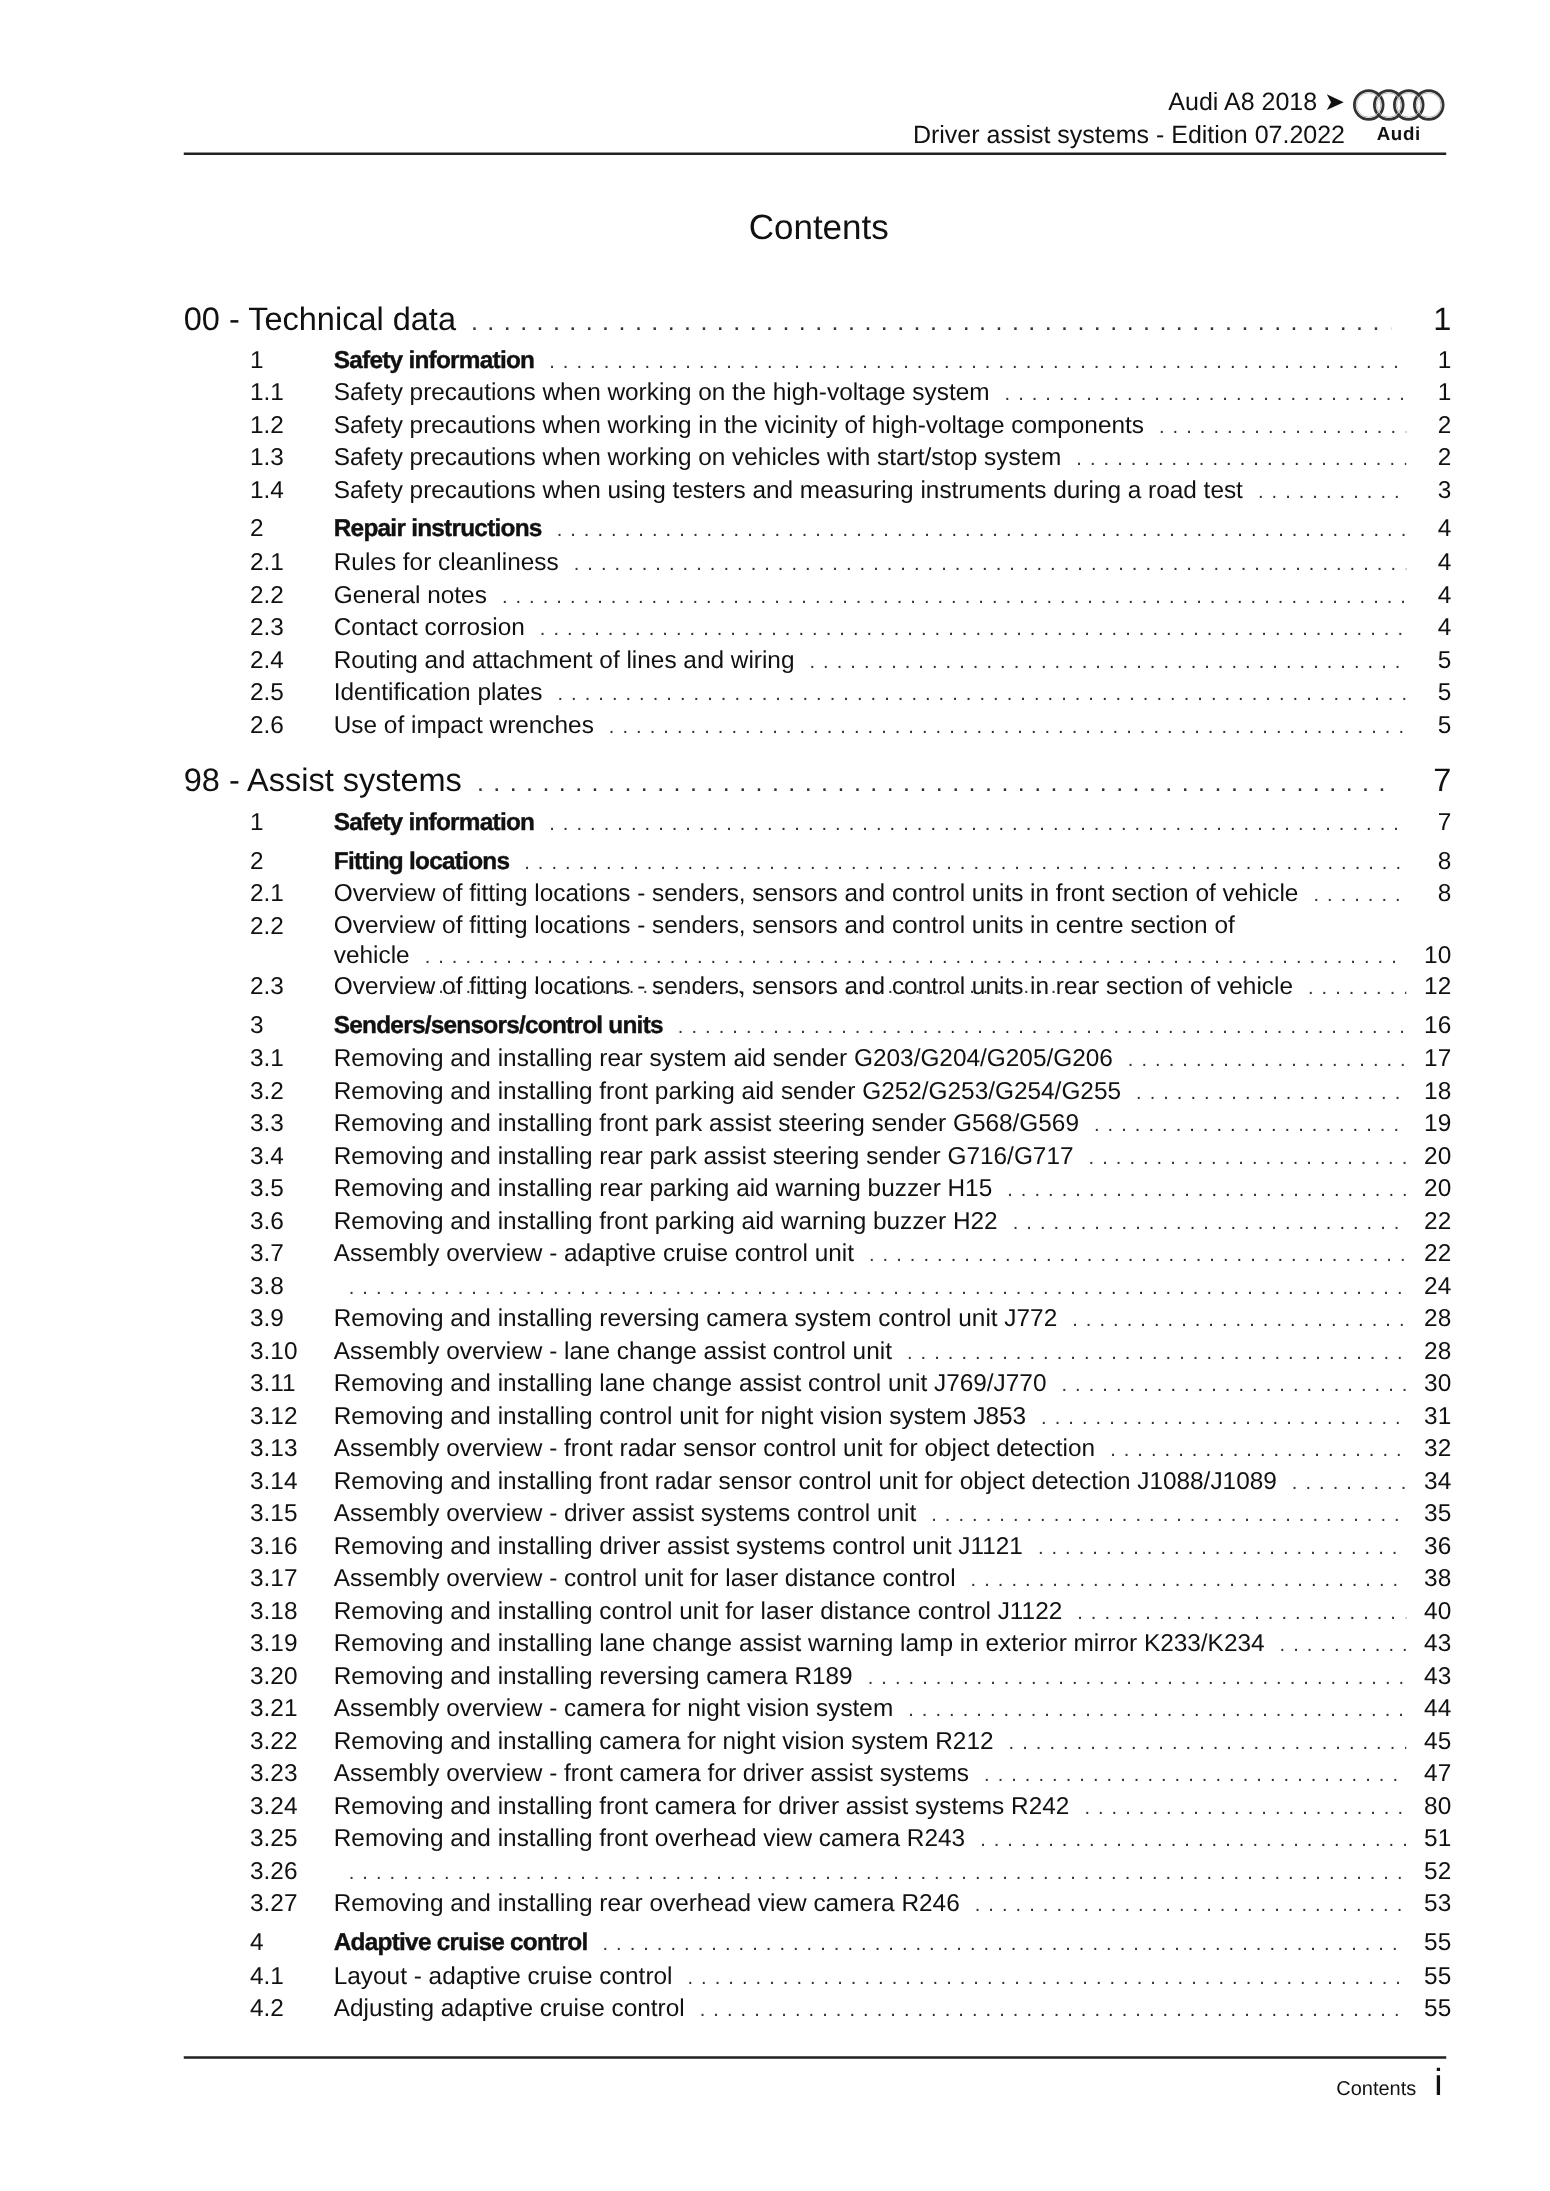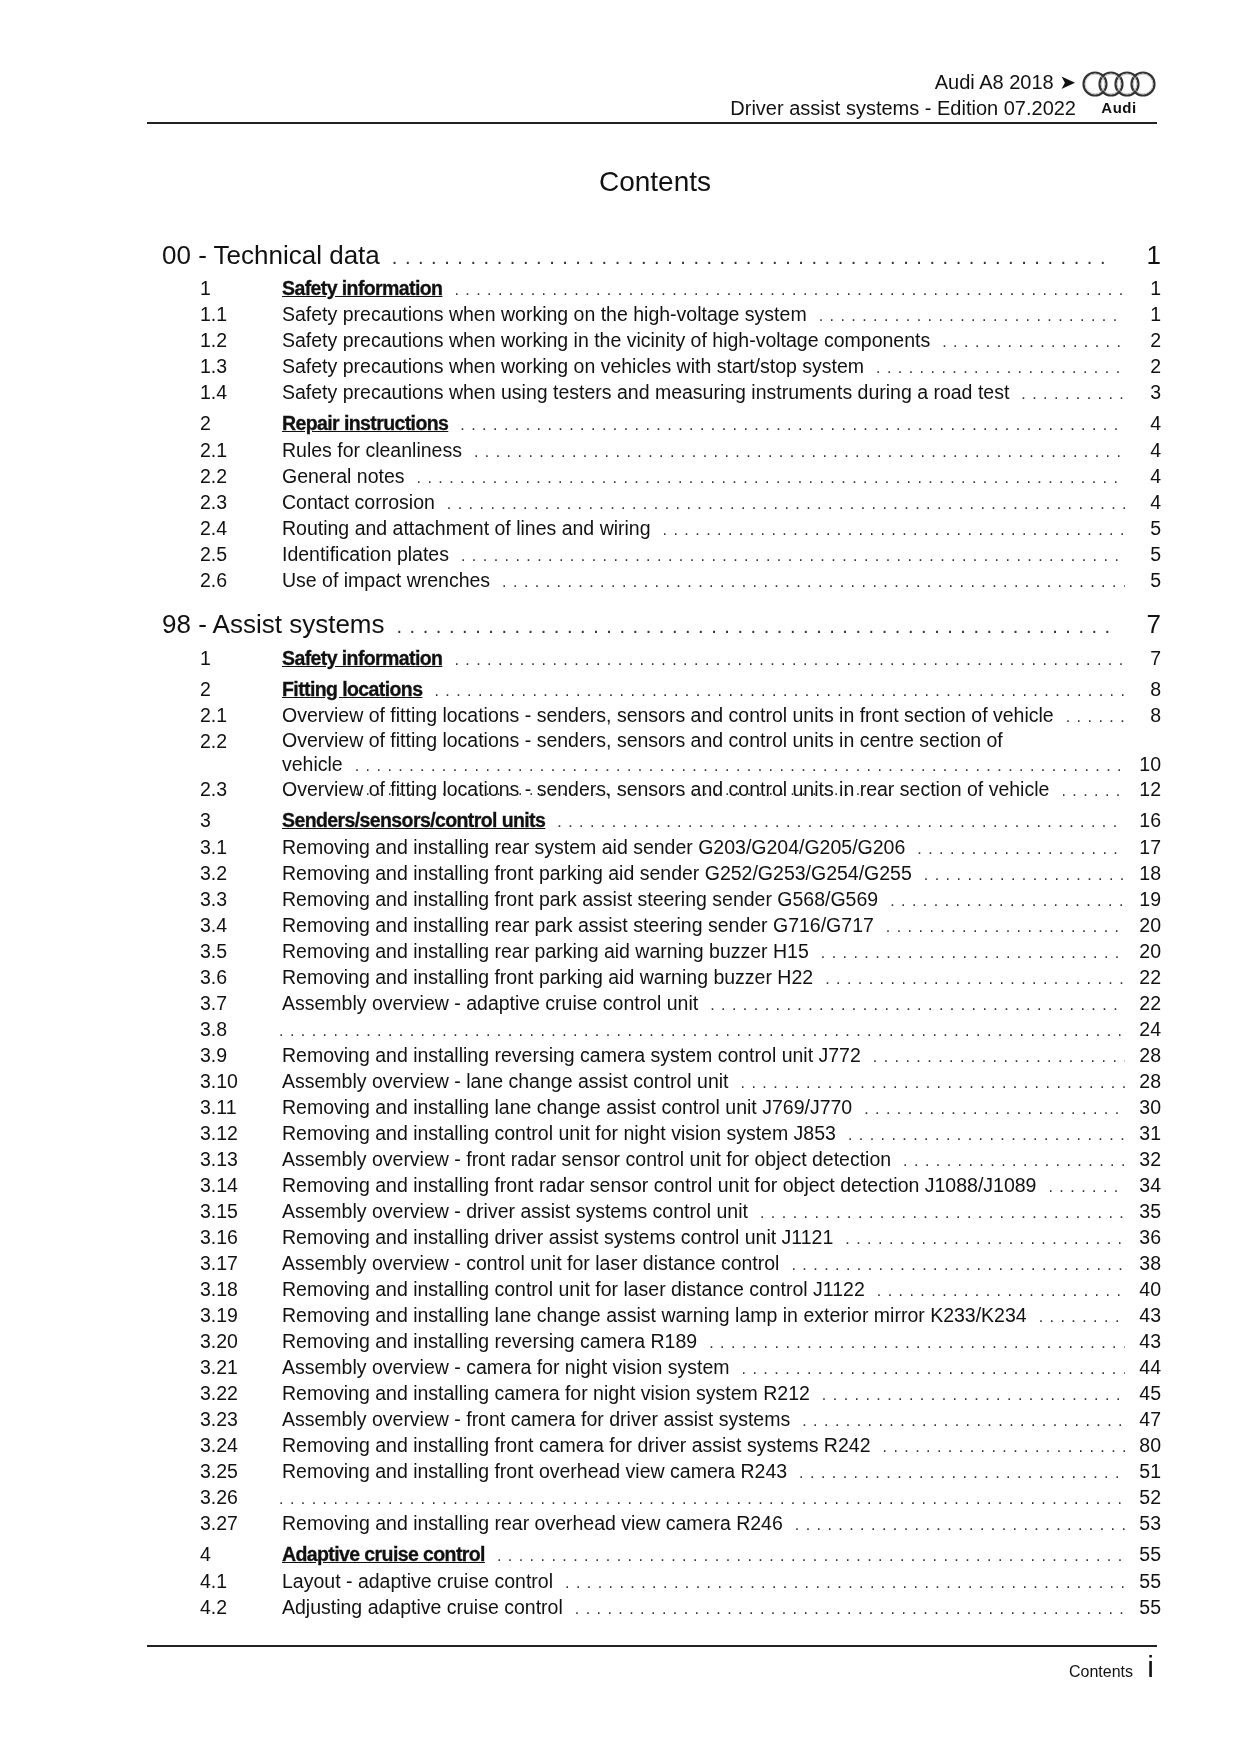--- a/index.html
+++ b/index.html
@@ -8,27 +8,27 @@
   .hdr-line1 { position:absolute; right:164px; top:70px; font-size:20px; line-height:24px; white-space:nowrap; }
   .hdr-line2 { position:absolute; right:164px; top:96px; font-size:20px; line-height:24px; white-space:nowrap; }
   .logo { position:absolute; left:1082px; top:70px; width:74px; height:48px; }
   .logo-text { position:absolute; left:0; top:30px; width:74px; text-align:center; font-weight:bold; font-size:15px; letter-spacing:0.5px; line-height:16px; }
   .rule-top { position:absolute; left:147px; top:122px; width:1010px; height:2px; background:#222; }
   .title { position:absolute; left:0; width:1310px; top:165px; text-align:center; font-size:28px; line-height:34px; }
   .toc { position:absolute; left:147px; top:0; width:1014px; }
   .row { position:absolute; left:0; width:1014px; height:26px; display:flex; align-items:baseline; font-size:19.5px; line-height:26px; white-space:nowrap; }
   .row .num { position:absolute; left:53px; }
   .row .text { position:absolute; left:120px; right:0; display:flex; align-items:baseline; }
-  .row .label { flex:0 0 auto;margin-left:15px; }
+  .row .label { flex:0 0 auto; }
   .row .dots { flex:1 1 auto; overflow:hidden; margin:0 8px 0 12px; letter-spacing:3.6px; color:#333; font-size:16px; }
   .row .dots::before { content:". . . . . . . . . . . . . . . . . . . . . . . . . . . . . . . . . . . . . . . . . . . . . . . . . . . . . . . . . . . . . . . . . . . . . . . . . . . . . . . . . . . . . . . . . . . . . . . . . . . . . . . . . . . . . . . . . . . . . . . . . ."; letter-spacing:0; word-spacing:2px; }
   .row .page { flex:0 0 auto; width:28px; text-align:right; }
   .row.sec .label, .row.sec .num { letter-spacing:-0.6px; }
   .row.sec { font-weight:normal; }
-  .row.sec .label { font-weight:600;text-decoration:underline; -webkit-text-stroke:0.3px #111; }
+  .row.sec .label { font-weight:600; -webkit-text-stroke:0.3px #111; }
   .row.chap { height:34px; font-size:26px; line-height:34px; }
   .row.chap .text { left:0; }
   .row.chap .page { width:40px; }
   .row.chap .dots { font-size:20px; }
   .row.wrap { height:46px; }
   .row.wrap .text { display:block; white-space:normal; }
   .wrap-l1 { display:block; line-height:24px; }
   .wrap-l2 { display:flex; align-items:baseline; line-height:24px; }
   .rule-bot { position:absolute; left:147px; top:1645px; width:1010px; height:2px; background:#222; }
   .foot-label { position:absolute; right:107px; top:1662px; font-size:16px; line-height:20px; }

